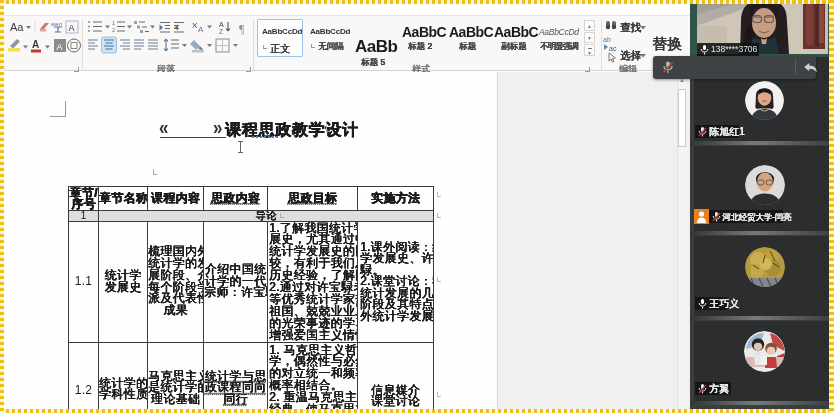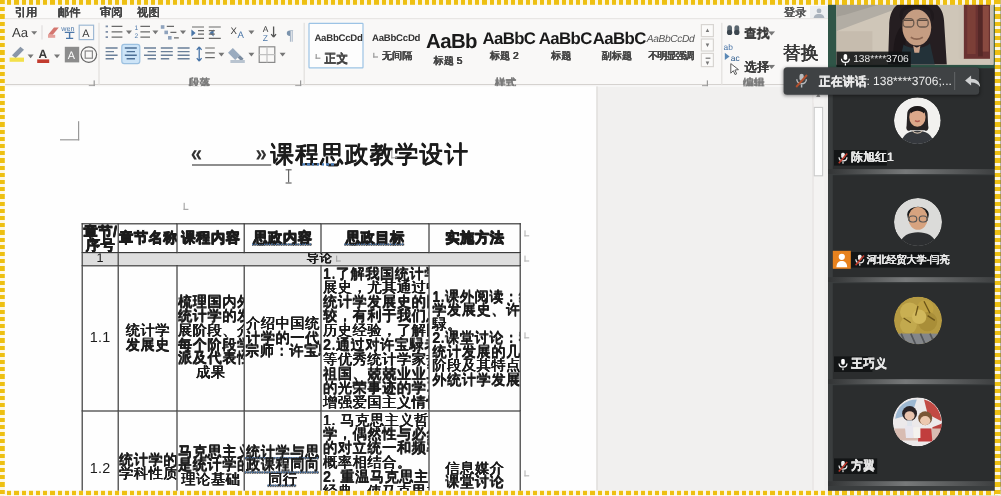--- a/index.html
+++ b/index.html
@@ -49,32 +49,20 @@
 
 
 #notif{position:absolute;left:653px;top:56px;width:163px;height:23px;background:#3f4244;border-radius:3px;z-index:60;box-shadow:0 1px 3px rgba(0,0,0,.4)}
 #notif .txt{position:absolute;left:29px;top:5px;font-size:10px;color:#ececec;white-space:nowrap}
 #notif .vline{position:absolute;left:142px;top:4px;width:1px;height:15px;background:#5c5f61}
 </style></head>
 <body>
 <div id="stage">
 
 <div id="word">
-  <div id="menubar">
-    <span class="mtab cjk" style="left:8px">引用</span>
-    <span class="mtab cjk" style="left:44px">邮件</span>
-    <span class="mtab cjk" style="left:79px">审阅</span>
-    <span class="mtab cjk" style="left:110px">视图</span>
-    <span class="mtab cjk" style="left:649px;color:#555">登录</span>
-    <span class="abs" style="left:671px;top:2px;width:16px;height:11px;background:#edeff1"></span>
-    <svg class="abs" style="left:673px;top:3px" width="11" height="10" viewBox="0 0 12 11">
-          <circle cx="6" cy="3.4" r="2.2" fill="#aab3bd"></circle>
-          <path d="M1 11 C1 7.5 3 6.3 6 6.3 C9 6.3 11 7.5 11 11 Z" fill="#aab3bd"></path>
-        </svg>
-  </div>
 
   <div id="ribbon">
 
     <div class="gsep" style="left:78px"></div>
     <div class="gsep" style="left:249px"></div>
     <div class="gsep" style="left:597px"></div>
 
     <div class="glabel cjk" style="left:153px">段落</div>
     <div class="glabel cjk" style="left:408px">样式</div>
     <div class="glabel cjk" style="left:615px">编辑</div>
@@ -195,21 +183,21 @@
     <div class="abs" style="left:253px;top:3px;width:46px;height:38px;background:#fdfdfd;border:1.5px solid #9cc3e5;border-radius:1px">
       <div class="abs" style="left:4px;top:7px;font-size:8px;font-weight:bold;color:#333;letter-spacing:-0.2px">AaBbCcDd</div>
       <div class="abs cjk" style="left:12px;top:22px;font-size:10px;color:#444">正文</div>
       <div class="abs" style="left:5px;top:25px;width:4px;height:4px;border-left:1px solid #999;border-bottom:1px solid #999"></div>
     </div>
     <div class="abs" style="left:303px;top:4px;width:44px;height:36px">
       <div class="abs" style="left:3px;top:7px;font-size:8px;font-weight:bold;color:#333;letter-spacing:-0.2px">AaBbCcDd</div>
       <div class="abs cjk" style="left:11px;top:21px;font-size:8.5px;color:#444">无间隔</div>
       <div class="abs" style="left:4px;top:24px;width:4px;height:4px;border-left:1px solid #999;border-bottom:1px solid #999"></div>
     </div>
-    <div class="abs" style="left:350px;top:8px;width:44px;height:36px">
+    <div class="abs" style="left:350px;top:20px;width:44px;height:36px">
       <div class="abs" style="left:1px;top:1px;font-size:17px;font-weight:bold;color:#1a1a1a;letter-spacing:-0.5px">AaBb</div>
       <div class="abs cjk" style="left:7px;top:21px;font-size:8.5px;color:#444">标题 5</div>
     </div>
     <div class="abs" style="left:397px;top:4px;width:44px;height:36px">
       <div class="abs" style="left:1px;top:4px;font-size:14px;font-weight:bold;color:#1a1a1a;letter-spacing:-0.5px">AaBbC</div>
       <div class="abs cjk" style="left:7px;top:21px;font-size:8.5px;color:#444">标题 2</div>
     </div>
     <div class="abs" style="left:444px;top:4px;width:42px;height:36px">
       <div class="abs" style="left:1px;top:4px;font-size:14px;font-weight:bold;color:#1a1a1a;letter-spacing:-0.5px">AaBbC</div>
       <div class="abs cjk" style="left:11px;top:21px;font-size:8.5px;color:#444">标题</div>
@@ -234,21 +222,21 @@
 
   <div id="docarea">
     <div id="page">
 
       <div class="abs" style="left:61px;top:29px;width:1px;height:16px;background:#999"></div>
       <div class="abs" style="left:46px;top:44px;width:16px;height:1px;background:#999"></div>
 
       <div class="abs doc" style="left:156px;top:49px;width:66px;height:17px;border-bottom:1px solid #444"></div>
       <div class="abs doc" style="left:155px;top:46px;font-size:17px;font-weight:bold;color:#333;transform:scaleY(1.15)">«</div>
       <div class="abs doc" style="left:209px;top:46px;font-size:17px;font-weight:bold;color:#333;transform:scaleY(1.15)">»</div>
-      <div class="abs doc cjk" style="left:221px;top:49px;font-size:20px;line-height:17px;font-weight:normal;letter-spacing:0.7px">课程思政教学设计</div>
+      <div class="abs doc cjk" style="left:221px;top:49px;font-size:16px;line-height:17px;font-weight:bold;letter-spacing:0.7px">课程思政教学设计</div>
       <div class="abs" style="left:248px;top:64px;width:27px;height:2px;background:repeating-linear-gradient(90deg,#4a7ebb 0 2px,transparent 2px 4px)"></div>
       <div class="abs" style="left:322px;top:53px;width:5px;height:7px;border-left:1px solid #aaa;border-bottom:1px solid #aaa"></div>
       <div class="abs" style="left:149px;top:97px;width:4px;height:6px;border-left:1px solid #aaa;border-bottom:1px solid #aaa"></div>
 
       <div class="abs" style="left:236px;top:69px;width:1px;height:11px;background:#666"></div>
       <div class="abs" style="left:234px;top:69px;width:5px;height:1px;background:#666"></div>
       <div class="abs" style="left:234px;top:80px;width:5px;height:1px;background:#666"></div>
 
 
       <table id="tbl">
@@ -444,21 +432,20 @@
   <div class="vsep" style="top:401px"></div>
 </div>
 
 <div id="notif">
   <svg style="position:absolute;left:9px;top:5px" width="12" height="13" viewBox="0 0 12 13">
         <rect x="4.2" y="0.5" width="3.6" height="6" rx="1.8" fill="#b9bcbe"></rect>
         <path d="M2 5 C2 10 10 10 10 5" stroke="#b9bcbe" stroke-width="1.2" fill="none"></path>
         <line x1="6" y1="9.5" x2="6" y2="12" stroke="#b9bcbe" stroke-width="1.2"></line>
         <line x1="1.5" y1="11.5" x2="10.5" y2="1.5" stroke="#b3502e" stroke-width="1.6"></line>
       </svg>
-  <span class="txt"><span class="cjk">正在讲话</span>: 138****3706;...</span>
   <div class="vline"></div>
   <svg style="position:absolute;left:150px;top:6px" width="15" height="11" viewBox="0 0 18 13">
         <path d="M7.5 1 L1.5 6 L7.5 11 L7.5 8 C12 8 14.5 9.5 16.5 12.5 C16.5 7 13 4.4 7.5 4.2 Z" fill="#cfd1d2"></path>
       </svg>
 </div>
 
 <div class="yb h" id="ybt"></div>
 <div class="yb h" id="ybb"></div>
 <div class="yb v" id="ybl"></div>
 <div class="yb v" id="ybr"></div>

